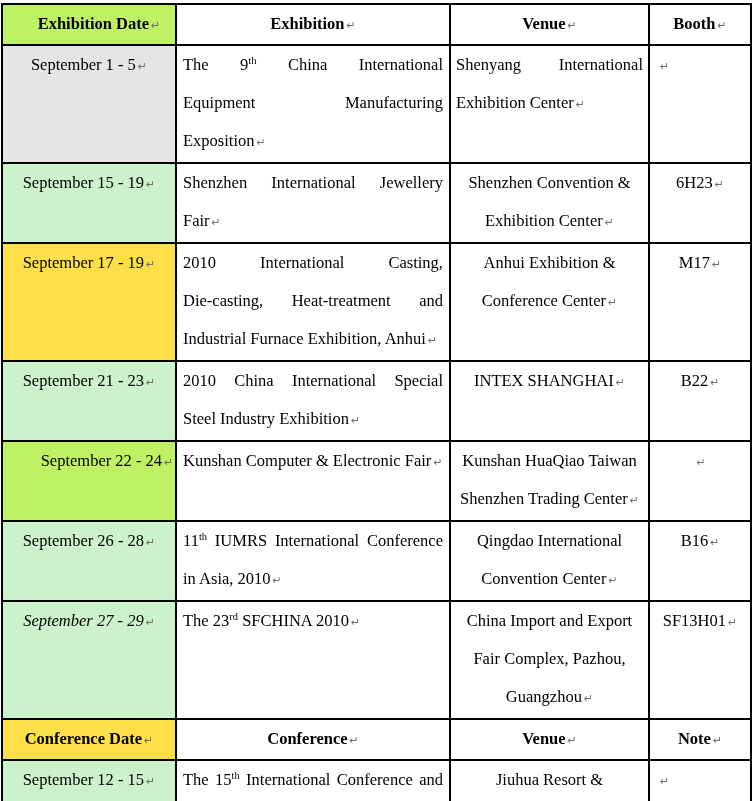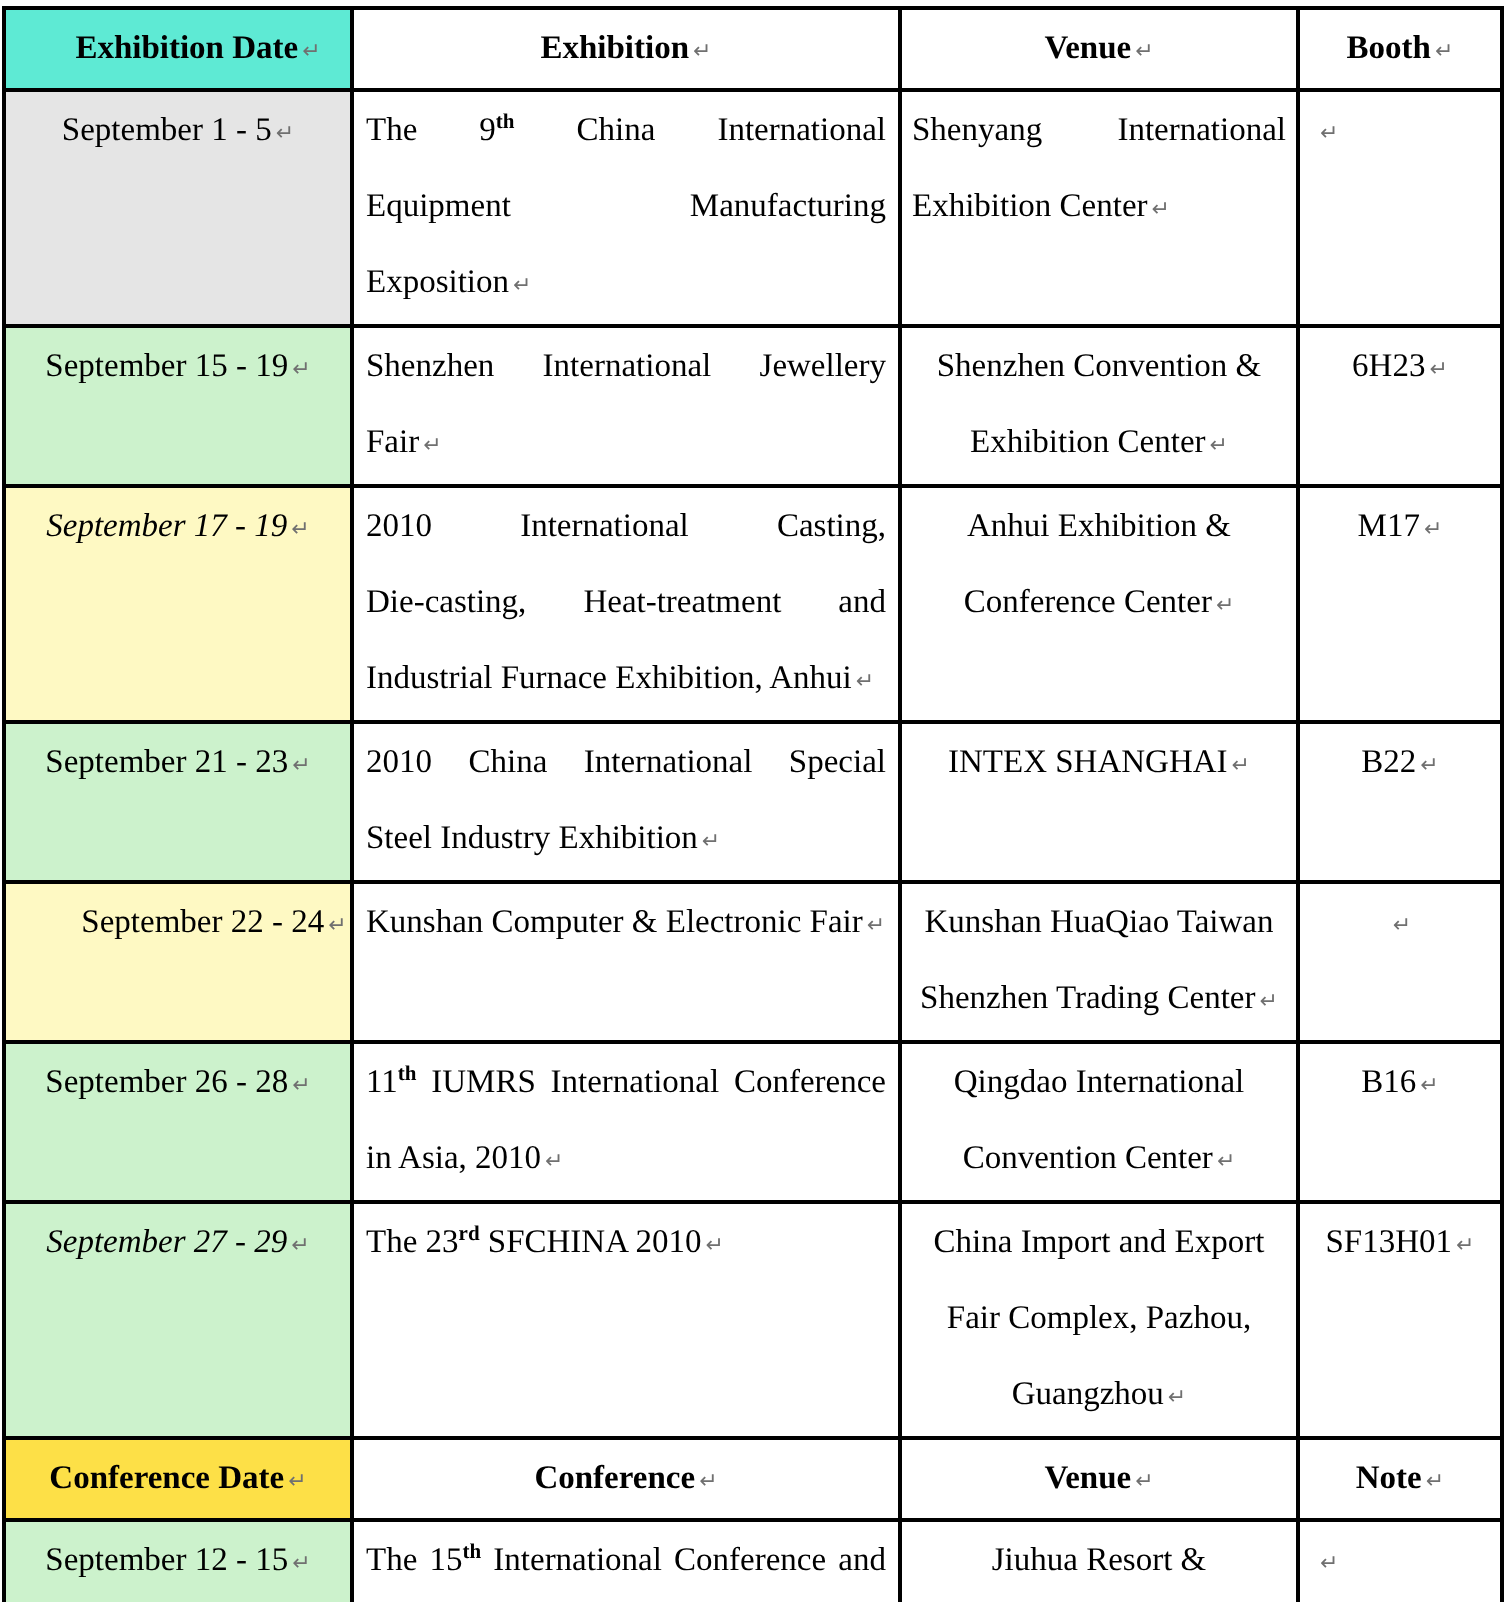--- a/index.html
+++ b/index.html
@@ -37,21 +37,20 @@
   td.venue  { padding: 0 5px; }
   td.booth  { padding: 0 4px; }
   td.leftpm { padding-left: 8px; }
   
   td.hdr { font-weight: bold; }
   td.hdr .tline { line-height: 37px; min-height: 37px; }
   sup {
     font-size: 10.5px;
     line-height: 0;
     vertical-align: 6px;
-    font-weight: bold;
   }
   .pm {
     font-family: "DejaVu Sans", sans-serif;
     font-size: 11px;
     color: #707070;
     margin-left: 2px;
     font-weight: normal;
   }
 </style>
 </head>
@@ -60,21 +59,21 @@
 <table class="doc-table">
   <colgroup>
     <col style="width:174px">
     <col style="width:274px">
     <col style="width:199px">
     <col style="width:102px">
   </colgroup>
 
   <tbody>
       <tr style="height:37px">
-    <td class="cell hdr cent green" style="background: #5eead4; padding-left: 20px;">
+    <td class="cell hdr cent green" style="background: #bef264; padding-left: 20px;">
           <div class="tline last"><span>Exhibition Date</span><span class="pm">↵</span></div>
         </td>
     <td class="cell hdr cent">
           <div class="tline last"><span>Exhibition</span><span class="pm">↵</span></div>
         </td>
     <td class="cell hdr cent">
           <div class="tline last"><span>Venue</span><span class="pm">↵</span></div>
         </td>
     <td class="cell hdr cent">
           <div class="tline last"><span>Booth</span><span class="pm">↵</span></div>
@@ -108,21 +107,21 @@
     <td class="cell cent venue">
           <div class="tline"><span>Shenzhen Convention &amp;</span></div>
           <div class="tline last"><span>Exhibition Center</span><span class="pm">↵</span></div>
         </td>
     <td class="cell cent booth">
           <div class="tline last"><span>6H23</span><span class="pm">↵</span></div>
         </td>
   </tr>
 
   <tr style="height:114px">
-    <td class="cell cent green date" style="background: #fef9c3; font-style: italic;">
+    <td class="cell cent green date" style="background: #fde047;">
           <div class="tline last"><span>September 17 - 19</span><span class="pm">↵</span></div>
         </td>
     <td class="cell just ex">
           <div class="tline"><span>2010 International Casting,</span></div>
           <div class="tline"><span>Die-casting, Heat-treatment and</span></div>
           <div class="tline last"><span>Industrial Furnace Exhibition, Anhui</span><span class="pm">↵</span></div>
         </td>
     <td class="cell cent venue">
           <div class="tline"><span>Anhui Exhibition &amp;</span></div>
           <div class="tline last"><span>Conference Center</span><span class="pm">↵</span></div>
@@ -142,21 +141,21 @@
         </td>
     <td class="cell cent venue">
           <div class="tline last"><span>INTEX SHANGHAI</span><span class="pm">↵</span></div>
         </td>
     <td class="cell cent booth">
           <div class="tline last"><span>B22</span><span class="pm">↵</span></div>
         </td>
   </tr>
 
   <tr style="height:75px">
-    <td class="cell cent green date" style="background: #fef9c3; padding-left: 36px;">
+    <td class="cell cent green date" style="background: #bef264; padding-left: 36px;">
           <div class="tline last"><span>September 22 - 24</span><span class="pm">↵</span></div>
         </td>
     <td class="cell just ex">
           <div class="tline last"><span>Kunshan Computer &amp; Electronic Fair</span><span class="pm">↵</span></div>
         </td>
     <td class="cell cent venue">
           <div class="tline"><span>Kunshan HuaQiao Taiwan</span></div>
           <div class="tline last"><span>Shenzhen Trading Center</span><span class="pm">↵</span></div>
         </td>
     <td class="cell cent booth">

